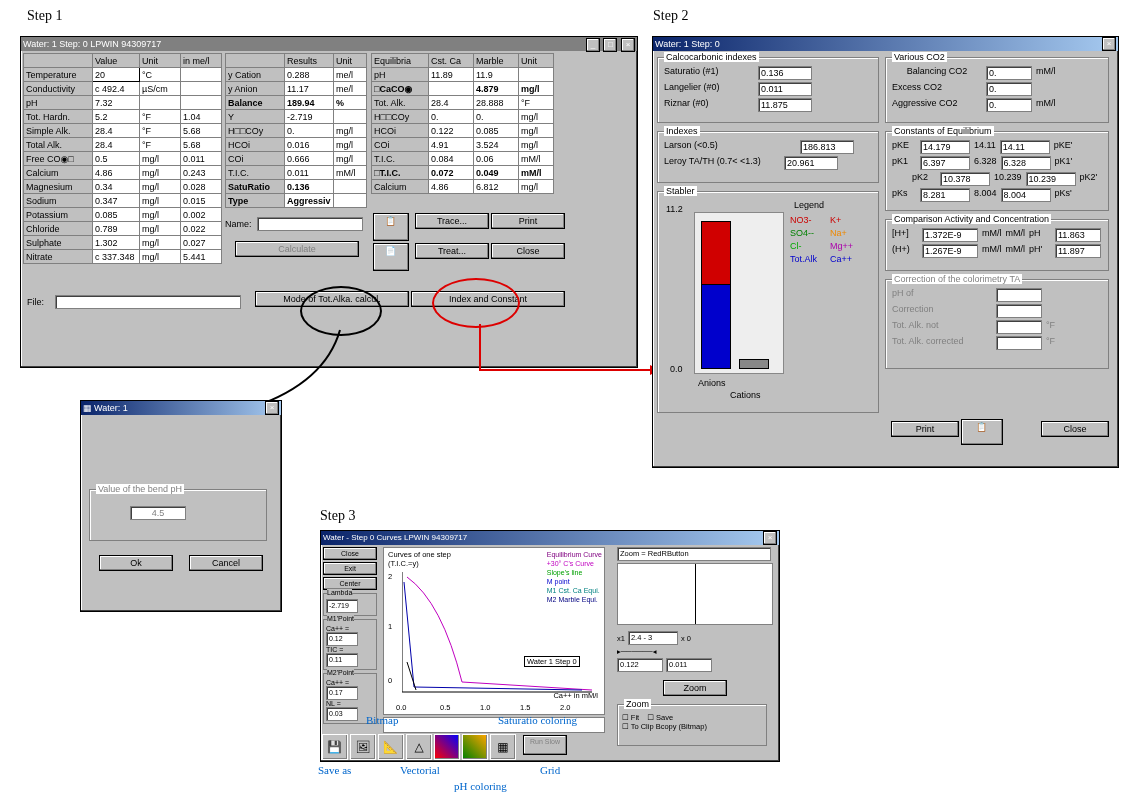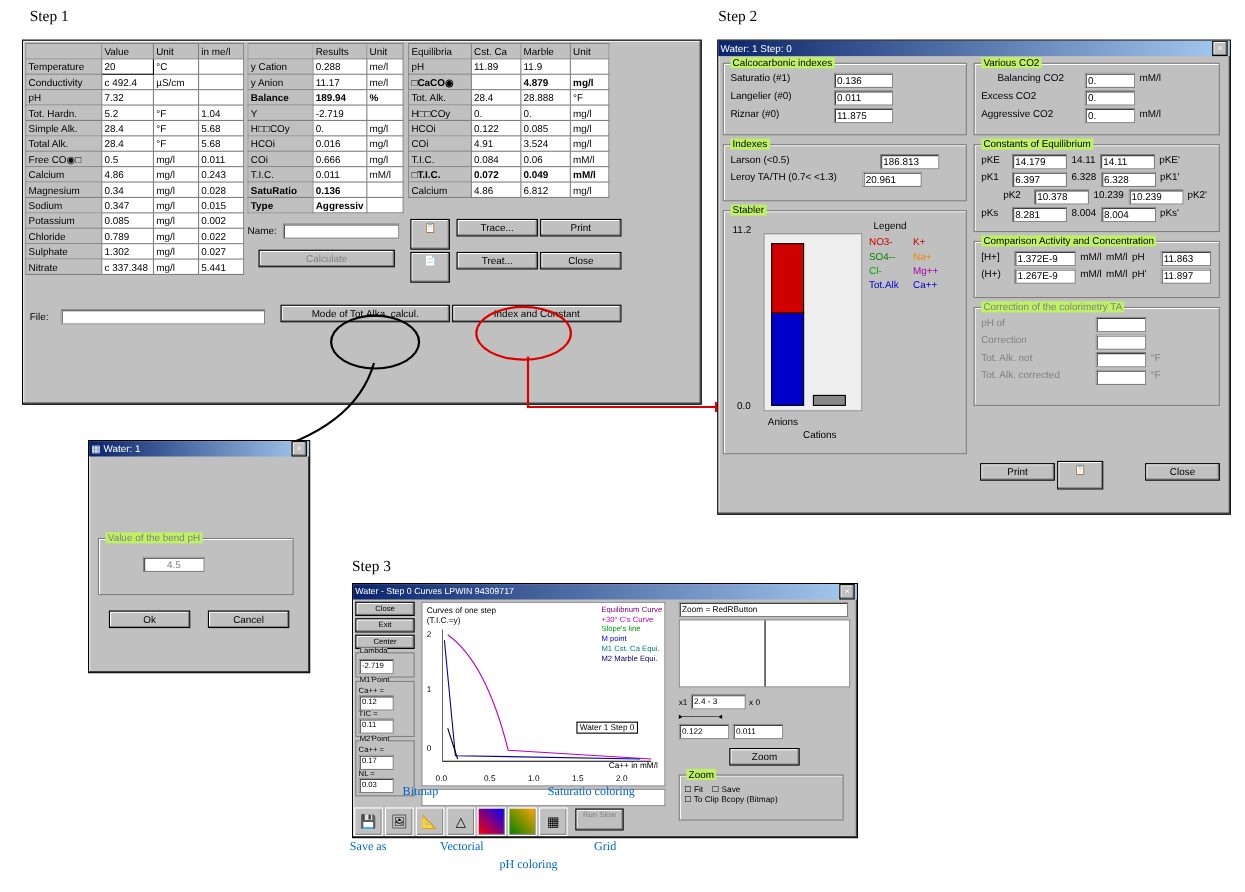--- a/index.html
+++ b/index.html
@@ -13,40 +13,48 @@
   .btn { background:#c0c0c0; border:1px solid #000; box-shadow:inset -1px -1px #808080,inset 1px 1px #fff; padding:2px 6px; font-size:9px; cursor:pointer; text-align:center; }
   .btn.disabled { color:#808080; }
   
   table.gtable { border-collapse:collapse; background:#fff; }
   table.gtable td, table.gtable th { border:1px solid #808080; padding:0 2px; height:13px; font-size:9px; text-align:left; white-space:nowrap; overflow:hidden; }
   table.gtable th { background:#c0c0c0; font-weight:normal; }
   table.gtable td.hdr { background:#c0c0c0; }
   td.bold { font-weight:bold; }
   
   .group { position:absolute; border:1px solid #808080; box-shadow:1px 1px #fff inset; }
-  .group .legend { position:absolute; top:-6px; left:6px; background:#bef264; padding:0 2px; font-size:9px; }
+  .group .legend { position:absolute; top:-6px; left:6px; background:#ffffff; padding:0 2px; font-size:9px; }
   .sunken { background:#fff; border:1px solid #808080; box-shadow:inset 1px 1px #404040; padding:0 2px; height:12px; line-height:12px; display:inline-block; }
   .radio { width:10px; height:10px; border:1px solid #000; border-radius:50%; display:inline-flex; align-items:center; justify-content:center; margin-right:4px; vertical-align:middle; background:#fff; }
   .radio.checked::after { content:''; width:4px; height:4px; background:#000; border-radius:50%; }
   
   .ellipse { position:absolute; border:2px solid; border-radius:50%; background:transparent; }
   
   svg.arrow { position:absolute; overflow:visible; }
   
   .anno { position:absolute; font-size:11px; color:#0066cc; font-family:"Comic Sans MS",cursive; }
   .tool { width:24px; height:24px; background:#c0c0c0; border:1px solid #fff; box-shadow:inset -1px -1px #808080; display:inline-flex; align-items:center; justify-content:center; margin:1px; cursor:pointer; font-size:12px; }
 </style>
 </head>
 <body>
 
 <div class="step-label" style="left:27px;top:8px;">Step 1</div>
 <div class="step-label" style="left:653px;top:8px;">Step 2</div>
 <div class="step-label" style="left:320px;top:508px;">Step 3</div>
 
 <div class="window" style="left:20px; top:36px; width:616px; height:330px;">
+  <div class="titlebar gray">
+    <span>Water:  1 Step:  0        LPWIN 94309717</span>
+    <span>
+      <span class="tb-btn">_</span>
+      <span class="tb-btn">□</span>
+      <span class="tb-btn">×</span>
+    </span>
+  </div>
   <div class="win-body" style="position:relative; height:310px;">
 
     <table id="t1" class="gtable" style="position:absolute; left:2px; top:2px;">
       <tbody>
           <tr>
             <th style="width:64px;"></th>
             <th style="width:42px;">Value</th>
             <th style="width:36px;">Unit</th>
             <th style="width:36px;">in me/l</th>
           </tr>

